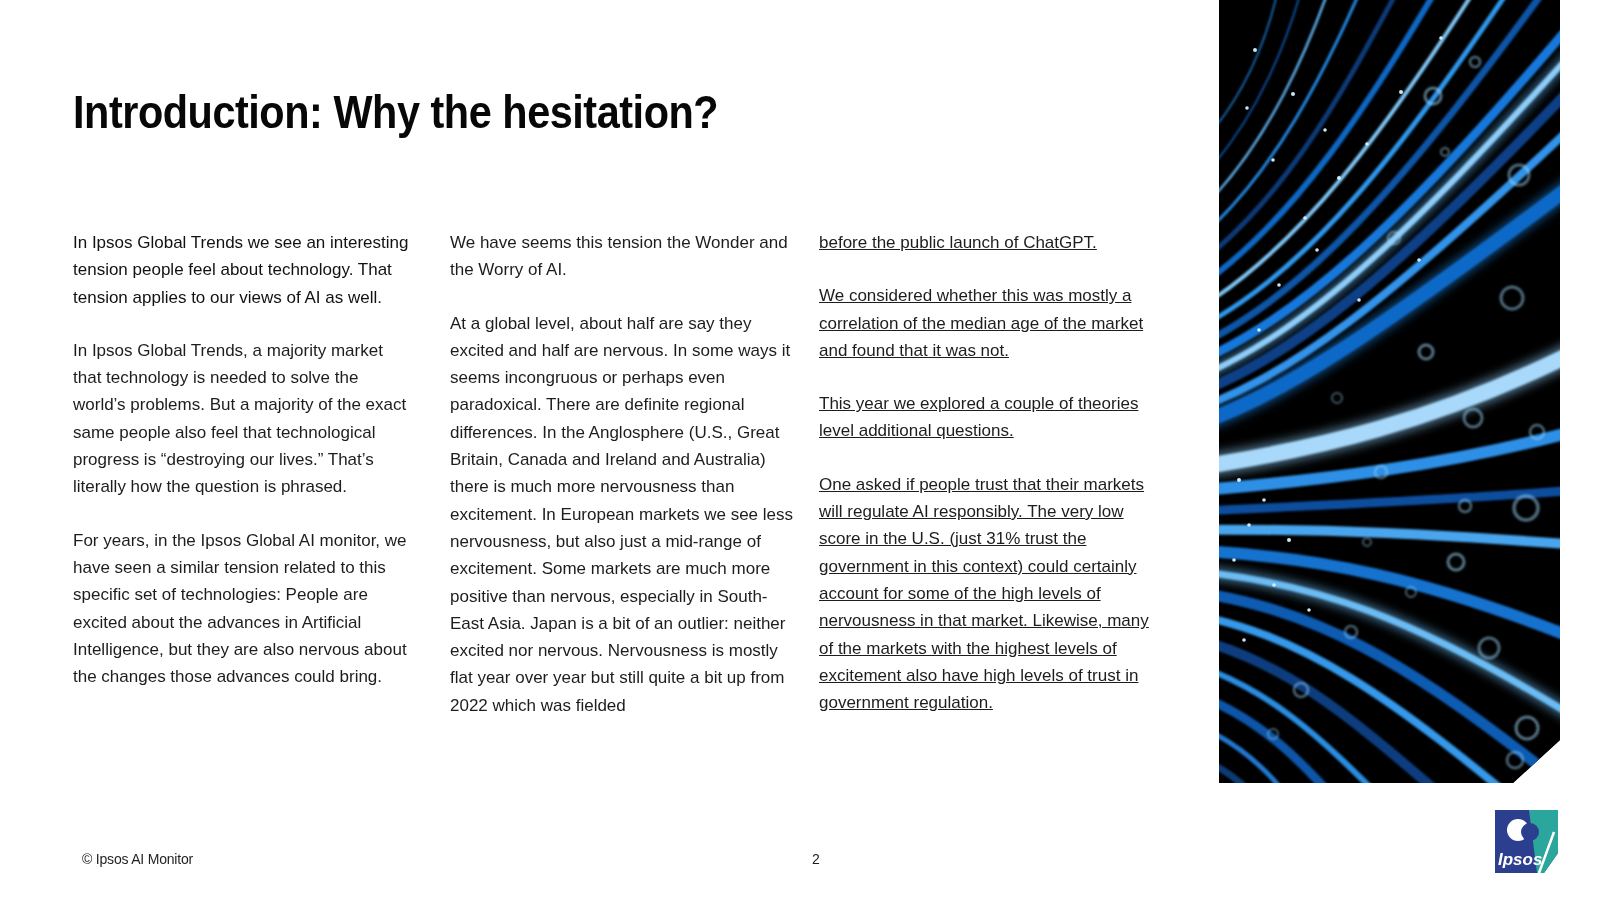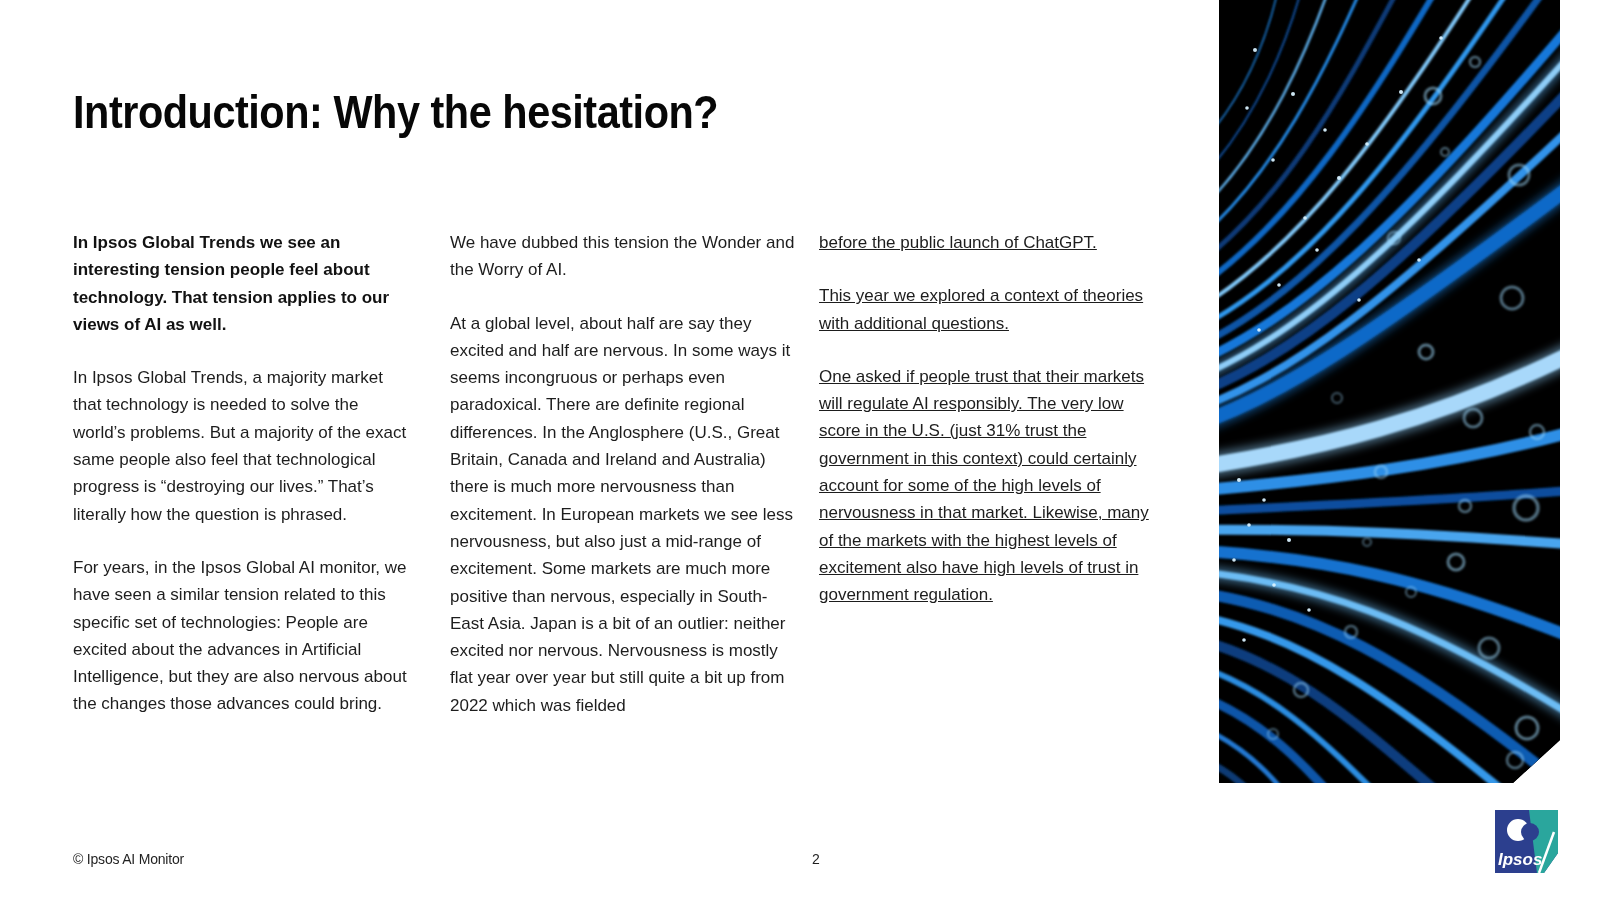--- a/index.html
+++ b/index.html
@@ -19,34 +19,34 @@
     letter-spacing:-0.5px;color:#070707;
     transform:scaleX(.9);transform-origin:0 0;
     white-space:nowrap;
   }
 
   .col{
     position:absolute;top:229px;
     font-size:17px;line-height:27.3px;color:#1d1d1d;
   }
   .col p{margin:0 0 26px 0;}
-  .col p.lead{font-weight:700;color:#121212;}
+  .col p.lead{font-weight:400;color:#121212;}
   #col1{left:57px;width:340px;}
   #col2{left:434px;width:348px;}
   #col3{left:803px;width:348px;text-decoration:underline;}
 
   figure.fiber{
     position:absolute;left:1203px;top:0;width:341px;height:783px;
     margin:0;background:#000;
     clip-path:polygon(0 0,100% 0,100% 740px,294px 783px,0 100%);
   }
   figure.fiber svg{display:block;width:341px;height:783px;}
 
   .footer-copyright{
-    position:absolute;left:57px;top:851px;
+    position:absolute;left:66px;top:851px;
     font-size:14px;letter-spacing:-0.2px;color:#1f1f1f;white-space:nowrap;
   }
   .footer-page{
     position:absolute;left:770px;top:851px;width:60px;text-align:center;
     font-size:14px;color:#1f1f1f;
   }
 
   .ipsos-logo{
     position:absolute;left:1479px;top:810px;width:63px;height:63px;
   }
@@ -59,27 +59,28 @@
 
   <h1 class="page-title">Introduction: Why the hesitation?</h1>
 
   <section class="col" id="col1">
     <p class="lead">In Ipsos Global Trends we see an interesting tension people feel about technology. That tension applies to our views of AI as well.</p>
     <p>In Ipsos Global Trends, a majority market that technology is needed to solve the world’s problems. But a majority of the exact same people also feel that technological progress is “destroying our lives.” That’s literally how the question is phrased.</p>
     <p>For years, in the Ipsos Global AI monitor, we have seen a similar tension related to this specific set of technologies: People are excited about the advances in Artificial Intelligence, but they are also nervous about the changes those advances could bring.</p>
   </section>
 
   <section class="col" id="col2">
-    <p>We have dubbed this tension the Wonder and the Worry of AI.</p>
+    <p>We have seems this tension the Wonder and the Worry of AI.</p>
     <p>At a global level, about half are say they excited and half are nervous. In some ways it seems incongruous or perhaps even paradoxical. There are definite regional differences. In the Anglosphere (U.S., Great Britain, Canada and Ireland and Australia) there is much more nervousness than excitement. In European markets we see less nervousness, but also just a mid-range of excitement. Some markets are much more positive than nervous, especially in South-East Asia. Japan is a bit of an outlier: neither excited nor nervous. Nervousness is mostly flat year over year but still quite a bit up from 2022 which was fielded</p>
   </section>
 
   <section class="col" id="col3">
     <p>before the public launch of ChatGPT.</p>
-    <p>This year we explored a context of theories with additional questions.</p>
+    <p>We considered whether this was mostly a correlation of the median age of the market and found that it was not.</p>
+    <p>This year we explored a couple of theories level additional questions.</p>
     <p>One asked if people trust that their markets will regulate AI responsibly. The very low score in the U.S. (just 31% trust the government in this context) could certainly account for some of the high levels of nervousness in that market. Likewise, many of the markets with the highest levels of excitement also have high levels of trust in government regulation.</p>
   </section>
 
   <figure class="fiber">
     <svg viewBox="0 0 341 783" preserveAspectRatio="none" aria-hidden="true">
       <defs>
         <filter id="glow" x="-40%" y="-40%" width="180%" height="180%">
             <feGaussianBlur stdDeviation="5"></feGaussianBlur>
           </filter>
         <filter id="soft" x="-60%" y="-60%" width="220%" height="220%">

